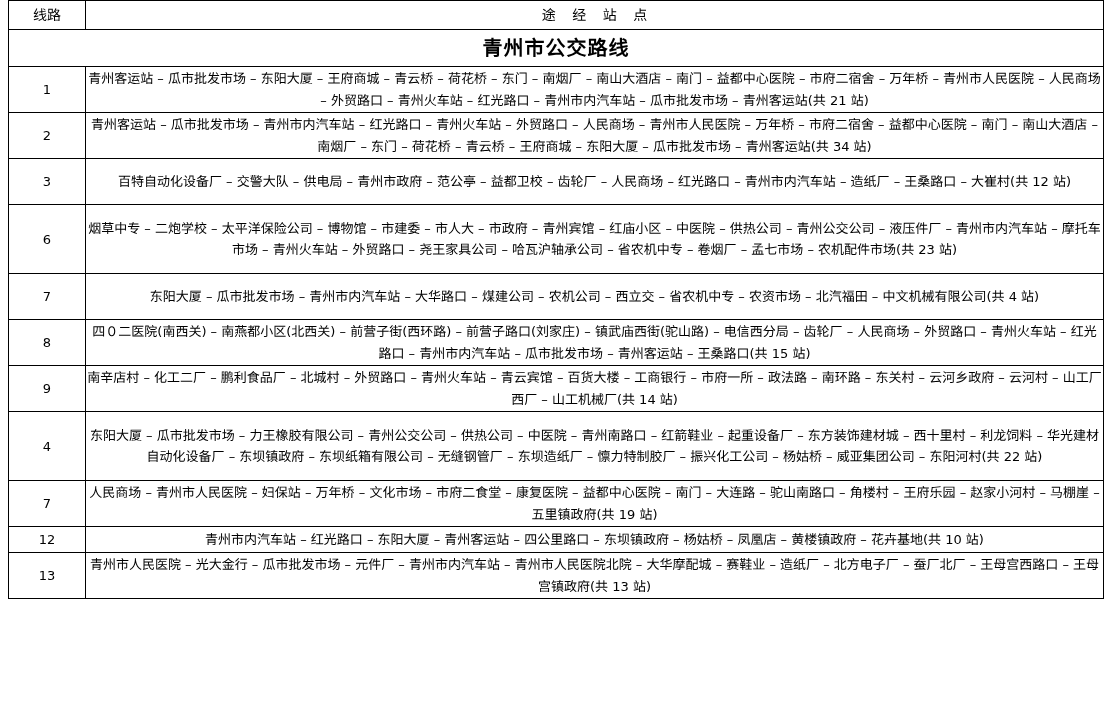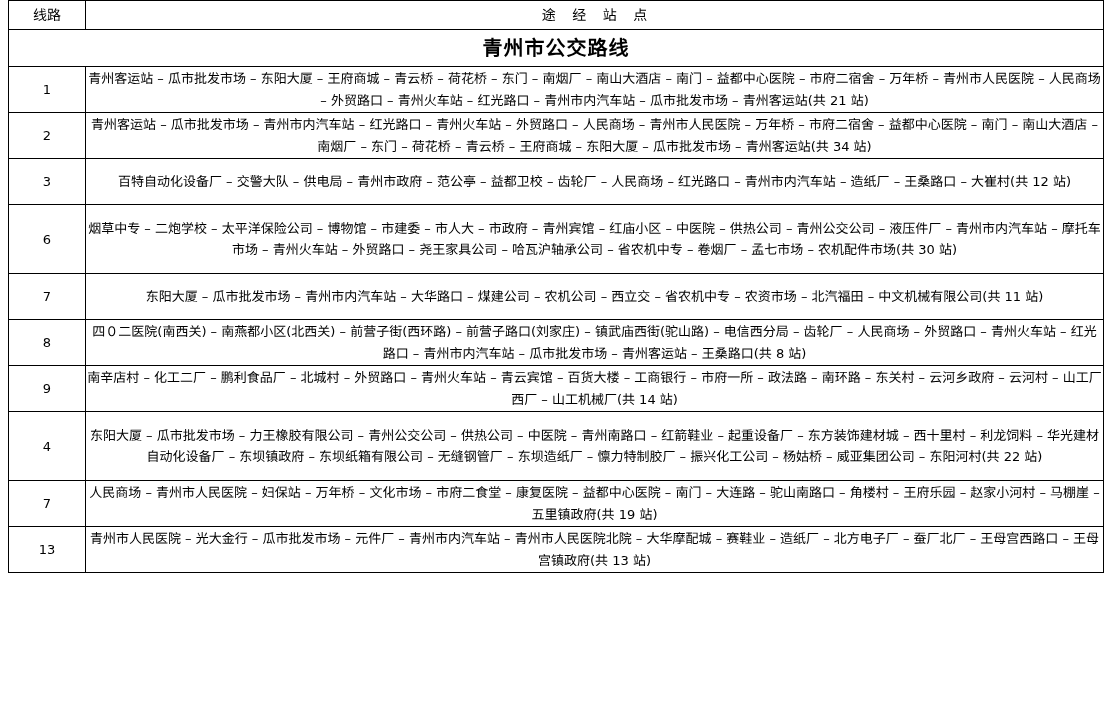--- a/index.html
+++ b/index.html
@@ -119,53 +119,59 @@
         </tr>
         <tr class="lines-2">
           <td class="route-no">3</td>
           <td class="route-stops">
             <span class="stops-text">百特自动化设备厂 – 交警大队 – 供电局 – 青州市政府 – 范公亭 – 益都卫校 – 齿轮厂 – 人民商场 – 红光路口 – 青州市内汽车站 – 造纸厂 – 王桑路口 – 大崔村(共 12 站)</span>
           </td>
         </tr>
         <tr class="lines-3">
           <td class="route-no">6</td>
           <td class="route-stops">
-            <span class="stops-text">烟草中专 – 二炮学校 – 太平洋保险公司 – 博物馆 – 市建委 – 市人大 – 市政府 – 青州宾馆 – 红庙小区 – 中医院 – 供热公司 – 青州公交公司 – 液压件厂 – 青州市内汽车站 – 摩托车市场 – 青州火车站 – 外贸路口 – 尧王家具公司 – 哈瓦沪轴承公司 – 省农机中专 – 卷烟厂 – 孟七市场 – 农机配件市场(共 30 站)</span>
+            <span class="stops-text">烟草中专 – 二炮学校 – 太平洋保险公司 – 博物馆 – 市建委 – 市人大 – 市政府 – 青州宾馆 – 红庙小区 – 中医院 – 供热公司 – 青州公交公司 – 液压件厂 – 青州市内汽车站 – 摩托车市场 – 青州火车站 – 外贸路口 – 尧王家具公司 – 哈瓦沪轴承公司 – 省农机中专 – 卷烟厂 – 孟七市场 – 农机配件市场(共 23 站)</span>
           </td>
         </tr>
         <tr class="lines-2">
           <td class="route-no">7</td>
           <td class="route-stops">
-            <span class="stops-text">东阳大厦 – 瓜市批发市场 – 青州市内汽车站 – 大华路口 – 煤建公司 – 农机公司 – 西立交 – 省农机中专 – 农资市场 – 北汽福田 – 中文机械有限公司(共 11 站)</span>
+            <span class="stops-text">东阳大厦 – 瓜市批发市场 – 青州市内汽车站 – 大华路口 – 煤建公司 – 农机公司 – 西立交 – 省农机中专 – 农资市场 – 北汽福田 – 中文机械有限公司(共 4 站)</span>
           </td>
         </tr>
         <tr class="lines-2">
           <td class="route-no">8</td>
           <td class="route-stops">
-            <span class="stops-text">四０二医院(南西关) – 南燕都小区(北西关) – 前营子街(西环路) – 前营子路口(刘家庄) – 镇武庙西街(驼山路) – 电信西分局 – 齿轮厂 – 人民商场 – 外贸路口 – 青州火车站 – 红光路口 – 青州市内汽车站 – 瓜市批发市场 – 青州客运站 – 王桑路口(共 8 站)</span>
+            <span class="stops-text">四０二医院(南西关) – 南燕都小区(北西关) – 前营子街(西环路) – 前营子路口(刘家庄) – 镇武庙西街(驼山路) – 电信西分局 – 齿轮厂 – 人民商场 – 外贸路口 – 青州火车站 – 红光路口 – 青州市内汽车站 – 瓜市批发市场 – 青州客运站 – 王桑路口(共 15 站)</span>
           </td>
         </tr>
         <tr class="lines-2">
           <td class="route-no">9</td>
           <td class="route-stops">
             <span class="stops-text">南辛店村 – 化工二厂 – 鹏利食品厂 – 北城村 – 外贸路口 – 青州火车站 – 青云宾馆 – 百货大楼 – 工商银行 – 市府一所 – 政法路 – 南环路 – 东关村 – 云河乡政府 – 云河村 – 山工厂西厂 – 山工机械厂(共 14 站)</span>
           </td>
         </tr>
         <tr class="lines-3">
           <td class="route-no">4</td>
           <td class="route-stops">
             <span class="stops-text">东阳大厦 – 瓜市批发市场 – 力王橡胶有限公司 – 青州公交公司 – 供热公司 – 中医院 – 青州南路口 – 红箭鞋业 – 起重设备厂 – 东方装饰建材城 – 西十里村 – 利龙饲料 – 华光建材自动化设备厂 – 东坝镇政府 – 东坝纸箱有限公司 – 无缝钢管厂 – 东坝造纸厂 – 懔力特制胶厂 – 振兴化工公司 – 杨姑桥 – 威亚集团公司 – 东阳河村(共 22 站)</span>
           </td>
         </tr>
         <tr class="lines-2">
           <td class="route-no">7</td>
           <td class="route-stops">
             <span class="stops-text">人民商场 – 青州市人民医院 – 妇保站 – 万年桥 – 文化市场 – 市府二食堂 – 康复医院 – 益都中心医院 – 南门 – 大连路 – 驼山南路口 – 角楼村 – 王府乐园 – 赵家小河村 – 马棚崖 – 五里镇政府(共 19 站)</span>
           </td>
         </tr>
+        <tr class="lines-1">
+          <td class="route-no">12</td>
+          <td class="route-stops">
+            <span class="stops-text">青州市内汽车站 – 红光路口 – 东阳大厦 – 青州客运站 – 四公里路口 – 东坝镇政府 – 杨姑桥 – 凤凰店 – 黄楼镇政府 – 花卉基地(共 10 站)</span>
+          </td>
+        </tr>
         <tr class="lines-2">
           <td class="route-no">13</td>
           <td class="route-stops">
             <span class="stops-text">青州市人民医院 – 光大金行 – 瓜市批发市场 – 元件厂 – 青州市内汽车站 – 青州市人民医院北院 – 大华摩配城 – 赛鞋业 – 造纸厂 – 北方电子厂 – 蚕厂北厂 – 王母宫西路口 – 王母宫镇政府(共 13 站)</span>
           </td>
         </tr>
       </tbody>
   </table>
 </div>
 

